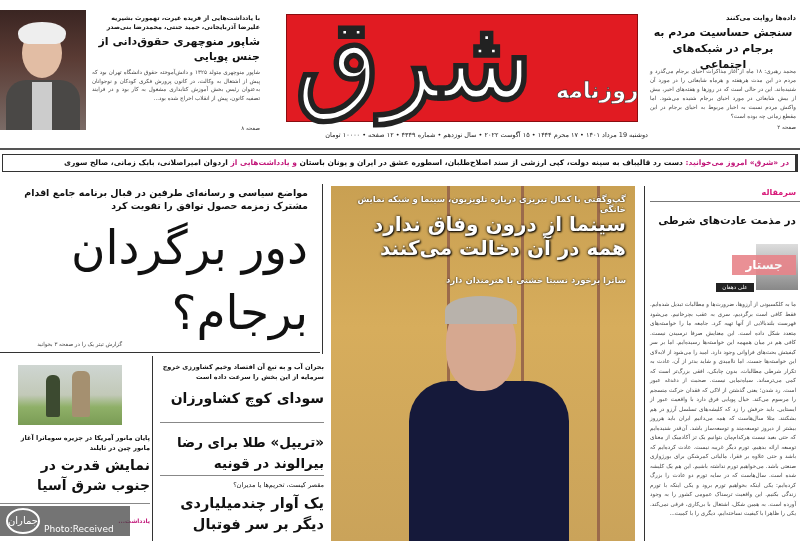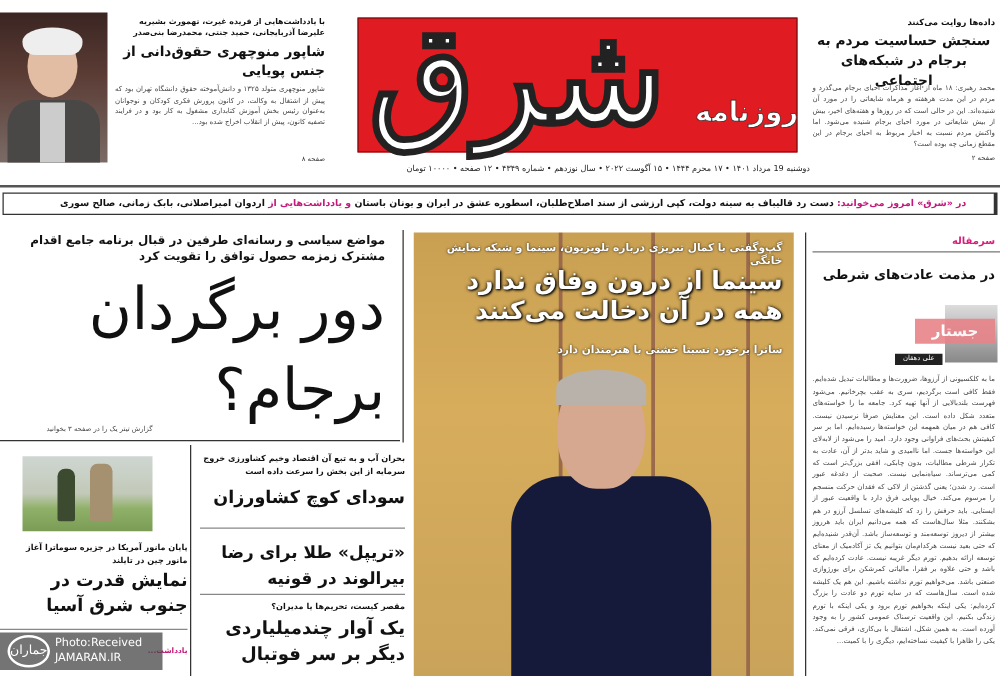--- a/index.html
+++ b/index.html
@@ -7,21 +7,21 @@
   .rtl { direction: rtl; text-align: right; }
   .abs { position: absolute; }
 
   
   .logo-box { left: 286px; top: 14px; width: 352px; height: 108px; background: #e11b22; border: 1px solid #8a0d10; }
   .logo-word { left: 284px; top: 0px; width: 260px; height: 125px; color: #fff; font-family: "DejaVu Serif", serif; font-size: 110px; font-weight: bold; line-height: 120px; text-align: center; -webkit-text-stroke: 2px #222; }
   .logo-sub { left: 556px; top: 78px; color: #fff; font-size: 22px; font-weight: bold; -webkit-text-stroke: 0.5px #222; }
   .dateline { left: 262px; top: 131px; width: 386px; font-size: 6.5px; color: #222; }
 
   .top-rule { left: 0; top: 148px; width: 800px; height: 2px; background: #555; }
-  .teaser-bar { left: 2px; top: 154px; width: 796px; height: 18px; border: 1px solid #333; border-right-width: 3px; font-size: 7.5px; font-weight: bold; line-height: 16px; padding-right: 22px; }
+  .teaser-bar { left: 2px; top: 154px; width: 796px; height: 18px; border: 1px solid #333; border-right-width: 3px; font-size: 7.5px; font-weight: bold; line-height: 16px; padding-right: 6px; }
   .teaser-bar .hl { color: #c2187a; }
 
   
   .tl-photo { left: 0; top: 10px; width: 86px; height: 120px; background: linear-gradient(180deg,#3a2522 0%,#5a3b34 40%,#7a6b66 100%); overflow: hidden; }
   .tl-photo .face { position: absolute; left: 22px; top: 18px; width: 40px; height: 50px; border-radius: 50%; background: #e2bda4; }
   .tl-photo .hair { position: absolute; left: 18px; top: 12px; width: 48px; height: 22px; border-radius: 50% 50% 10px 10px; background: #eee; }
   .tl-photo .suit { position: absolute; left: 6px; top: 70px; width: 74px; height: 60px; background: #4a4846; border-radius: 20px 20px 0 0; }
   .tl-photo .shirt { position: absolute; left: 32px; top: 72px; width: 20px; height: 50px; background: #ccc; }
   .tl-kicker { left: 92px; top: 13px; width: 168px; font-size: 6.3px; font-weight: bold; line-height: 9px; }
   .tl-head { left: 92px; top: 34px; width: 168px; font-size: 11px; font-weight: bold; line-height: 15px; }
@@ -62,34 +62,34 @@
   .ed-author { left: 716px; top: 283px; width: 38px; height: 9px; background: #222; color: #fff; font-size: 5.5px; text-align: center; line-height: 9px; }
   .ed-body { left: 650px; top: 300px; width: 146px; font-size: 5.6px; line-height: 9.5px; color: #444; text-align: justify; }
   .ed-vrule { left: 644px; top: 186px; height: 355px; }
 
   
   .m1-kicker { left: 154px; top: 362px; width: 170px; font-size: 6.5px; font-weight: bold; line-height: 10px; }
   .m1-head { left: 154px; top: 390px; width: 170px; font-size: 14px; font-weight: bold; }
   .m-rule1 { left: 160px; top: 422px; width: 164px; height: 1px; background: #888; }
   .m2-head { left: 154px; top: 432px; width: 170px; font-size: 13.5px; font-weight: bold; line-height: 21px; }
   .m-rule2 { left: 160px; top: 475px; width: 164px; height: 1px; background: #888; }
-  .m3-kicker { left: 154px; top: 481px; width: 170px; font-size: 6.5px; font-weight: bold; }
+  .m3-kicker { left: 154px; top: 481px; width: 170px; font-size: 6.5px; font-weight: normal; }
   .m3-head { left: 154px; top: 493px; width: 170px; font-size: 14.5px; font-weight: bold; line-height: 21px; }
 
   
   .ll-photo { left: 18px; top: 365px; width: 104px; height: 60px; background: linear-gradient(180deg,#cfd6d2 0%,#c2c9b8 50%,#8fb068 70%,#7a9c55 100%); overflow: hidden; }
   .ll-photo .s1 { position: absolute; left: 28px; top: 10px; width: 14px; height: 42px; background: #3c4a30; border-radius: 6px 6px 2px 2px; }
   .ll-photo .s2 { position: absolute; left: 54px; top: 6px; width: 18px; height: 46px; background: #a59070; border-radius: 6px 6px 2px 2px; }
   .ll-kicker { left: 4px; top: 433px; width: 146px; font-size: 6.5px; font-weight: bold; line-height: 10px; }
   .ll-head { left: 4px; top: 455px; width: 146px; font-size: 14px; font-weight: bold; line-height: 20px; }
   .ll-rule { left: 0; top: 503px; width: 150px; height: 1px; background: #888; }
   .ll-teaser { left: 80px; top: 517px; width: 70px; font-size: 6px; color: #c2187a; font-weight: bold; }
 
   
-  .watermark { left: 0; top: 506px; width: 130px; height: 30px; background: rgba(70,70,70,0.75); color: #fff; font-size: 9px; line-height: 12px; padding: 3px 0 0 44px; }
+  .watermark { left: 0; top: 506px; width: 130px; height: 30px; background: rgba(70,70,70,0.75); color: #fff; font-size: 9px; line-height: 12px; padding: 17px 0 0 44px; }
   .wm-logo { left: 6px; top: 508px; width: 34px; height: 26px; border: 2px solid #fff; border-radius: 50%; color: #fff; font-size: 10px; text-align: left; line-height: 22px; }
 </style>
 </head>
 <body>
 
 <div class="abs logo-box"></div>
 <div class="abs logo-word">شرق</div>
 <div class="abs logo-sub">روزنامه</div>
 <div class="abs dateline rtl">دوشنبه 19 مرداد ۱۴۰۱ • ۱۷ محرم ۱۴۴۴ • ۱۵ آگوست ۲۰۲۲ • سال نوزدهم • شماره ۴۳۴۹ • ۱۲ صفحه • ۱۰۰۰۰ تومان</div>
 

